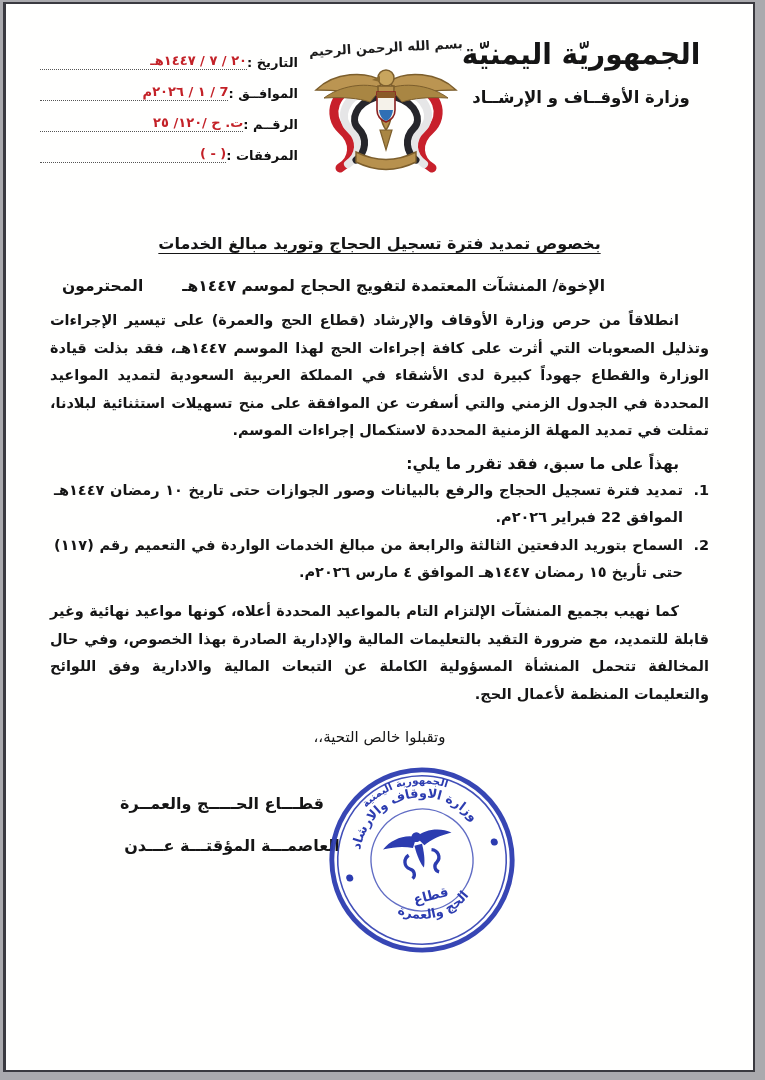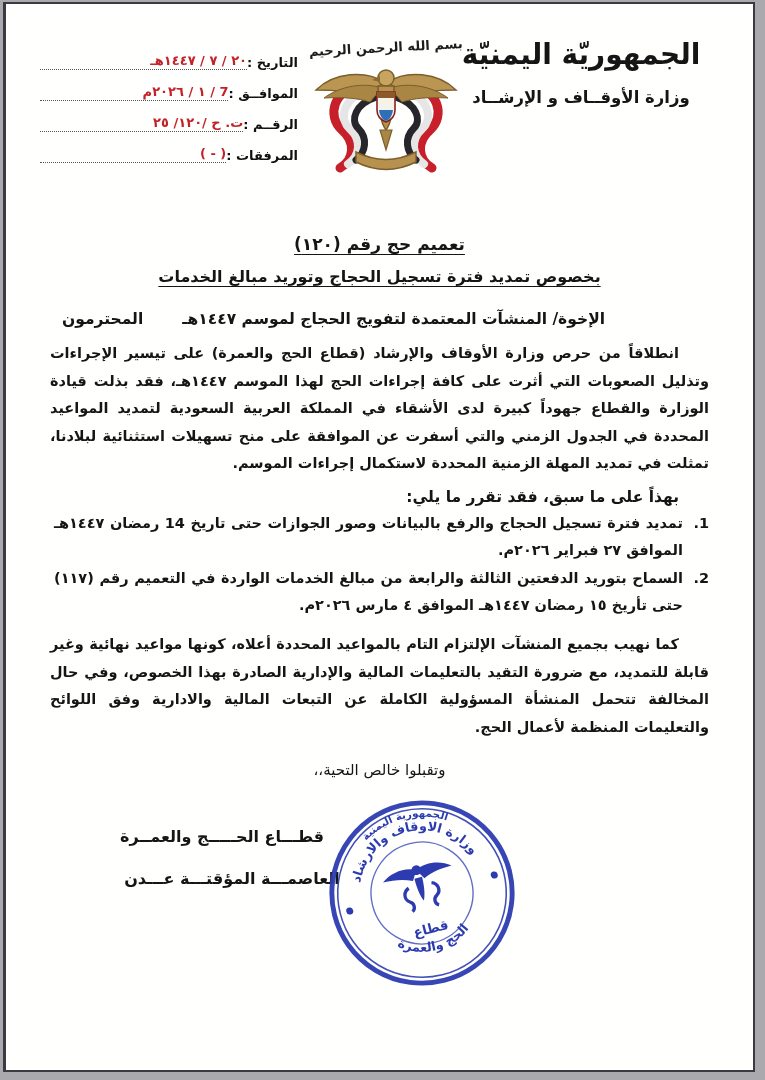--- a/index.html
+++ b/index.html
@@ -126,39 +126,38 @@
       </svg>
     </div>
 
     <div class="org">
       <div class="org-country">الجمهوريّة اليمنيّة</div>
       <div class="org-ministry">وزارة الأوقــاف و الإرشــاد</div>
     </div>
   </div>
 
   <div class="title-block">
-    <div class="title-1">تعميم حج رقم (١٢٠)</div>
     <div class="title-2">بخصوص تمديد فترة تسجيل الحجاج وتوريد مبالغ الخدمات</div>
   </div>
 
   <div class="addressee">
     <span>الإخوة/ المنشآت المعتمدة لتفويج الحجاج لموسم ١٤٤٧هـ</span>
     <span>المحترمون</span>
   </div>
 
 
   <div class="body-col">
     <p class="para">انطلاقاً من حرص وزارة الأوقاف والإرشاد (قطاع الحج والعمرة) على تيسير الإجراءات وتذليل الصعوبات التي أثرت على كافة إجراءات الحج لهذا الموسم ١٤٤٧هـ، فقد بذلت قيادة الوزارة والقطاع جهوداً كبيرة لدى الأشقاء في المملكة العربية السعودية لتمديد المواعيد المحددة في الجدول الزمني والتي أسفرت عن الموافقة على منح تسهيلات استثنائية لبلادنا، تمثلت في تمديد المهلة الزمنية المحددة لاستكمال إجراءات الموسم.</p>
 
     <div class="decision">بهذاً على ما سبق، فقد تقرر ما يلي:</div>
 
     <div class="list">
       <div class="list-item">
         <span class="list-num">1.</span>
-        <span class="list-text">تمديد فترة تسجيل الحجاج والرفع بالبيانات وصور الجوازات حتى تاريخ 14 رمضان ١٤٤٧هـ الموافق ٢٧ فبراير ٢٠٢٦م.</span>
+        <span class="list-text">تمديد فترة تسجيل الحجاج والرفع بالبيانات وصور الجوازات حتى تاريخ ١٠ رمضان ١٤٤٧هـ الموافق 22 فبراير ٢٠٢٦م.</span>
       </div>
       <div class="list-item">
         <span class="list-num">2.</span>
         <span class="list-text">السماح بتوريد الدفعتين الثالثة والرابعة من مبالغ الخدمات الواردة في التعميم رقم (١١٧) حتى تأريخ ١٥ رمضان ١٤٤٧هـ الموافق ٤ مارس ٢٠٢٦م.</span>
       </div>
     </div>
 
     <p class="para">كما نهيب بجميع المنشآت الإلتزام التام بالمواعيد المحددة أعلاه، كونها مواعيد نهائية وغير قابلة للتمديد، مع ضرورة التقيد بالتعليمات المالية والإدارية الصادرة بهذا الخصوص، وفي حال المخالفة تتحمل المنشأة المسؤولية الكاملة عن التبعات المالية والادارية وفق اللوائح والتعليمات المنظمة لأعمال الحج.</p>
   </div>
 

